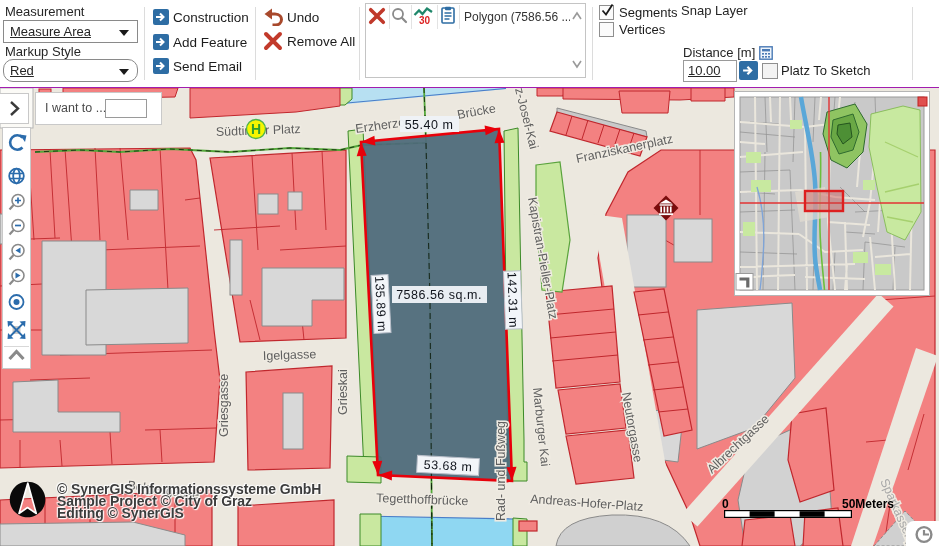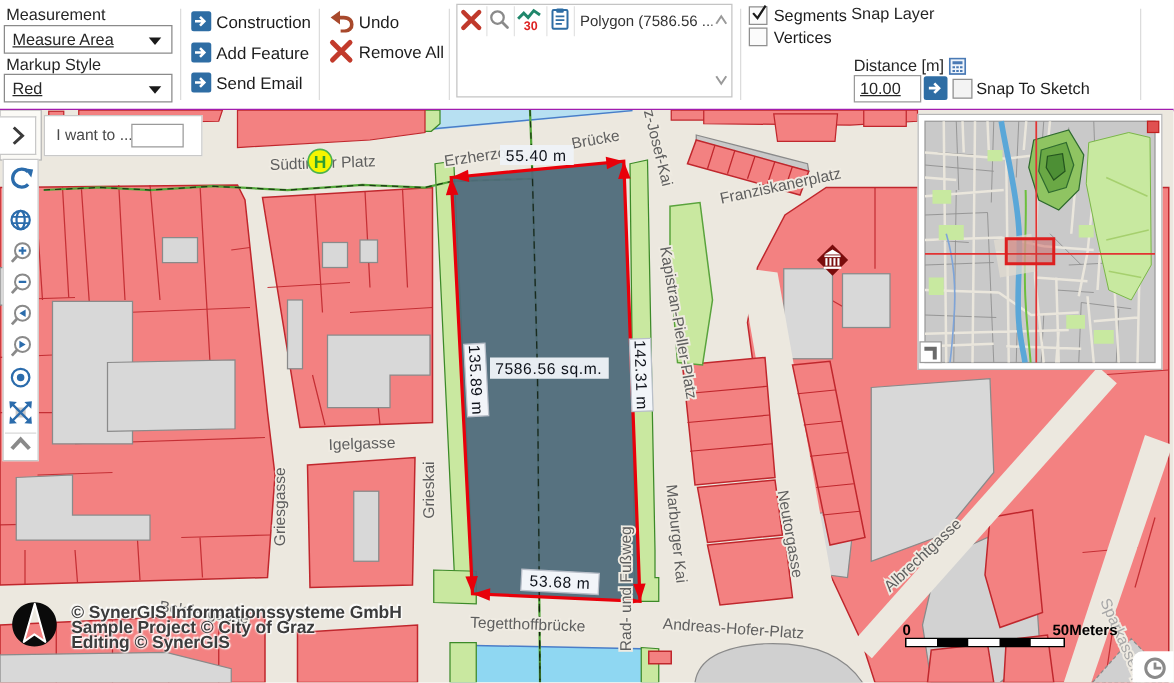--- a/index.html
+++ b/index.html
@@ -23,21 +23,21 @@
 
   <div class="tlab" style="left:5px;top:4px;">Measurement</div>
 
   <div class="combo" style="left:3px;top:20px;width:133px;height:21px;">
       <span class="ctext">Measure Area</span>
       <span class="caret"></span>
     </div>
 
   <div class="tlab" style="left:5px;top:44px;text-align:center;">Markup Style</div>
 
-  <div class="combo" style="left:3px;top:59px;width:133px;height:21px;">
+  <div class="combo" style="left:3px;top:59px;width:133px;height:21px;border-radius:10px;">
       <span class="ctext">Red</span>
       <span class="caret"></span>
     </div>
 
   <div class="vsep" style="left:144px;"></div>
 
   <div class="bluebtn" style="left:153px;top:9px;">
       <svg width="12" height="12" viewBox="0 0 12 12">
         <path d="M1 6h7M5 2.5L8.5 6 5 9.5" stroke="#fff" stroke-width="2" fill="none"></path>
       </svg>
@@ -140,21 +140,21 @@
       <span class="ctext" style="top:2px;left:4px;">10.00</span>
     </div>
 
   <div class="bluebtn" style="left:739px;top:61px;width:19px;height:19px;">
       <svg width="13" height="13" viewBox="0 0 12 12" style="left:3px;top:3px;">
         <path d="M1 6h7M5 2.5L8.5 6 5 9.5" stroke="#fff" stroke-width="2" fill="none"></path>
       </svg>
     </div>
 
   <div class="cb" style="left:762px;top:63px;width:14px;height:14px;background:#f3f3f3;"></div>
-  <div class="btnlab" style="left:781px;top:63px;font-size:13px;">Snap To Sketch</div>
+  <div class="btnlab" style="left:781px;top:63px;font-size:13px;">Platz To Sketch</div>
 
   <div class="vsep" style="left:912px;"></div>
 </div>
 
 <div id="map">
 <svg width="939" height="458" viewBox="0 88 939 458" font-family="Liberation Sans,sans-serif">
 
 <rect x="0" y="88" width="939" height="458" fill="#ece8df"></rect>
 
 <polygon points="347,88 506,88 506,89 347,104" fill="#b7e0f2"></polygon>

